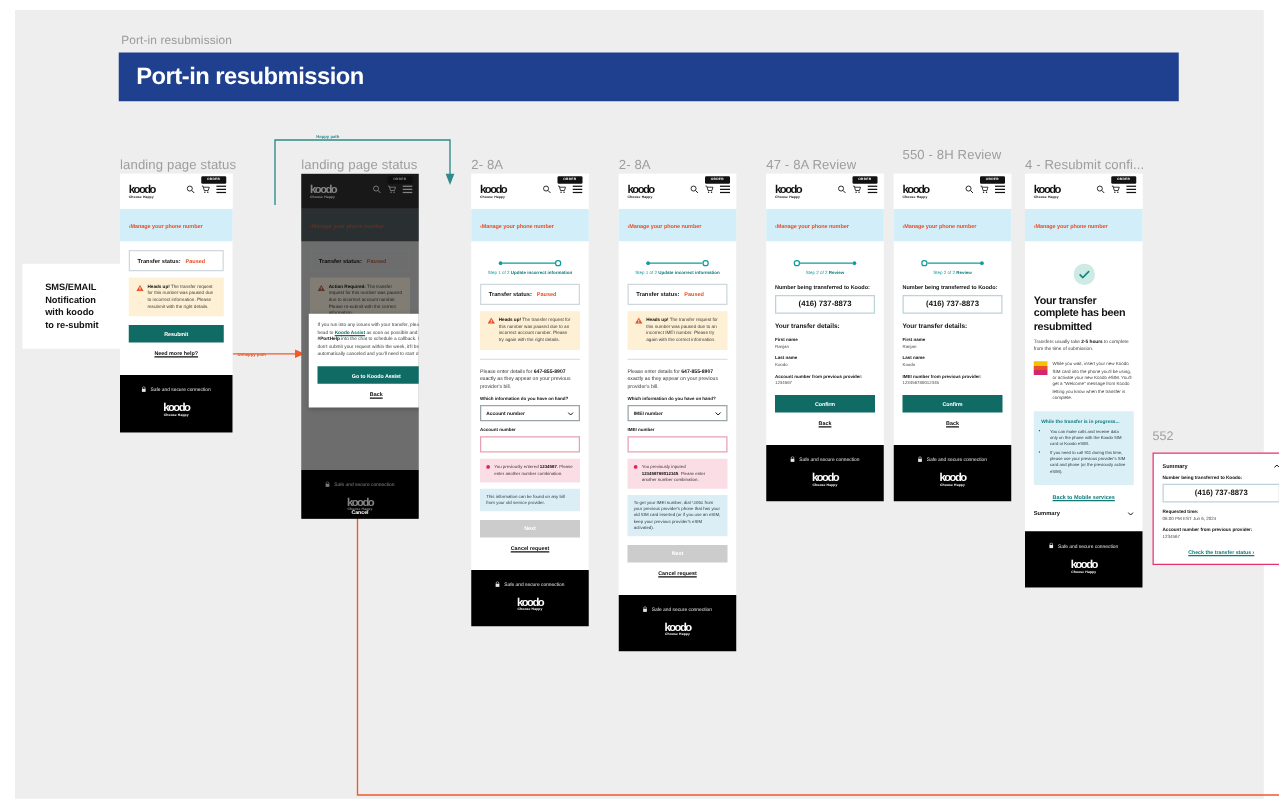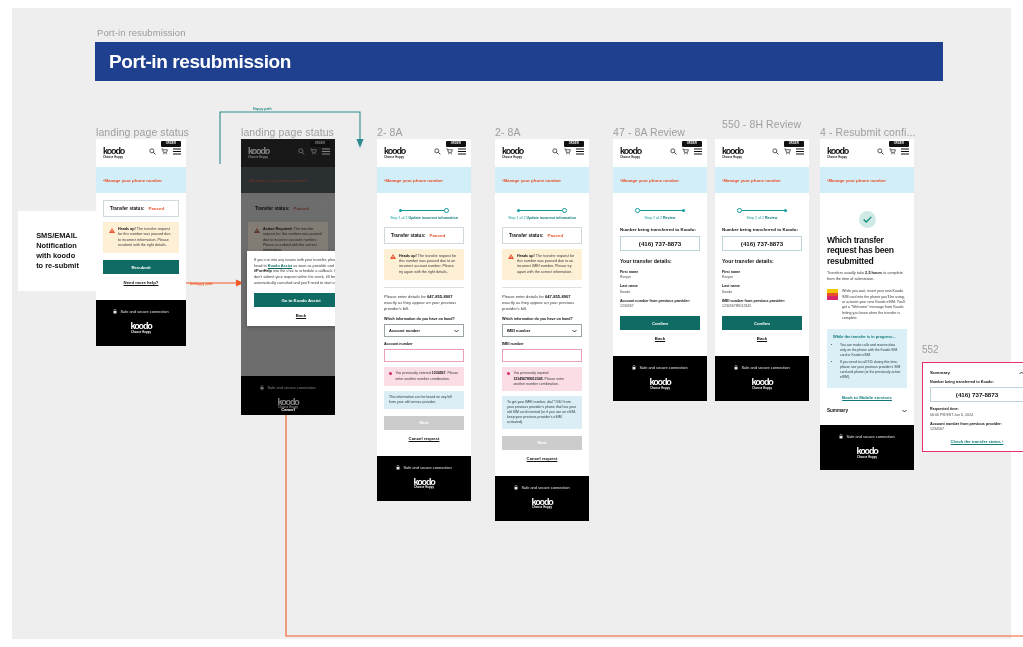--- a/index.html
+++ b/index.html
@@ -18,21 +18,21 @@
   .title-bar span{color:#fff;font-size:19px;font-weight:bold;letter-spacing:-.4px;padding-left:14px;}
 
   
   .col-cap{position:absolute;font-size:10.5px;color:#9e9e9e;white-space:nowrap;letter-spacing:.1px;}
 
   
   .conn{position:absolute;}
   .conn-label{position:absolute;font-size:3.4px;font-weight:bold;white-space:nowrap;}
 
   
-  .sms-note{position:absolute;left:18px;top:211px;width:79px;height:80px;background:#ffffff;
+  .sms-note{position:absolute;left:18px;top:211px;width:79px;height:68px;background:#ffffff;
             display:flex;align-items:center;justify-content:center;}
   .sms-note .t{font-size:7.4px;font-weight:bold;color:#111;line-height:1.35;text-align:left;}
 
   
   .phone{position:absolute;background:#ffffff;}
   .kheader{height:28px;background:#fff;position:relative;}
   .kheader.dark{background:#2e2e2e;}
   .klogo{position:absolute;left:7px;top:8px;font-size:9px;font-weight:bold;letter-spacing:-1.2px;color:#111;line-height:1;}
   .klogo.white{color:#fff;}
   .klogo .sub{display:block;font-size:2.7px;letter-spacing:.1px;font-weight:bold;margin-top:.5px;}
@@ -613,21 +613,21 @@
       <span class="bt">‹Manage your phone number</span>
     </div>
     <div class="body-pad">
       <div class="check-wrap">
         <div class="check">
           <svg width="9" height="7" viewBox="0 0 14 11">
               <path d="M1 5.4 5 9.4 13 1.4" fill="none" stroke="#0f8a7a" stroke-width="2.1"></path>
             </svg>
         </div>
       </div>
-      <div class="succ-h">Which transfer request has been resubmitted</div>
+      <div class="succ-h">Your transfer complete has been resubmitted</div>
       <div class="succ-p"><span>Transfers usually take </span><b>2-5 hours</b><span> to complete from the time of submission.</span></div>
       <div class="simrow">
         <span class="sim"></span>
         <span class="t">While you wait, insert your new Koodo SIM card into the phone you'll be using, or activate your new Koodo eSIM. You'll get a "Welcome" message from Koodo letting you know when the transfer is complete.</span>
       </div>
       <div class="prog">
         <div class="h">While the transfer is in progress...</div>
         <ul>
           <li>You can make calls and receive data only on the phone with the Koodo SIM card or Koodo eSIM.</li>
           <li>If you need to call 911 during this time, please use your previous provider's SIM card and phone (or the previously active eSIM).</li>

